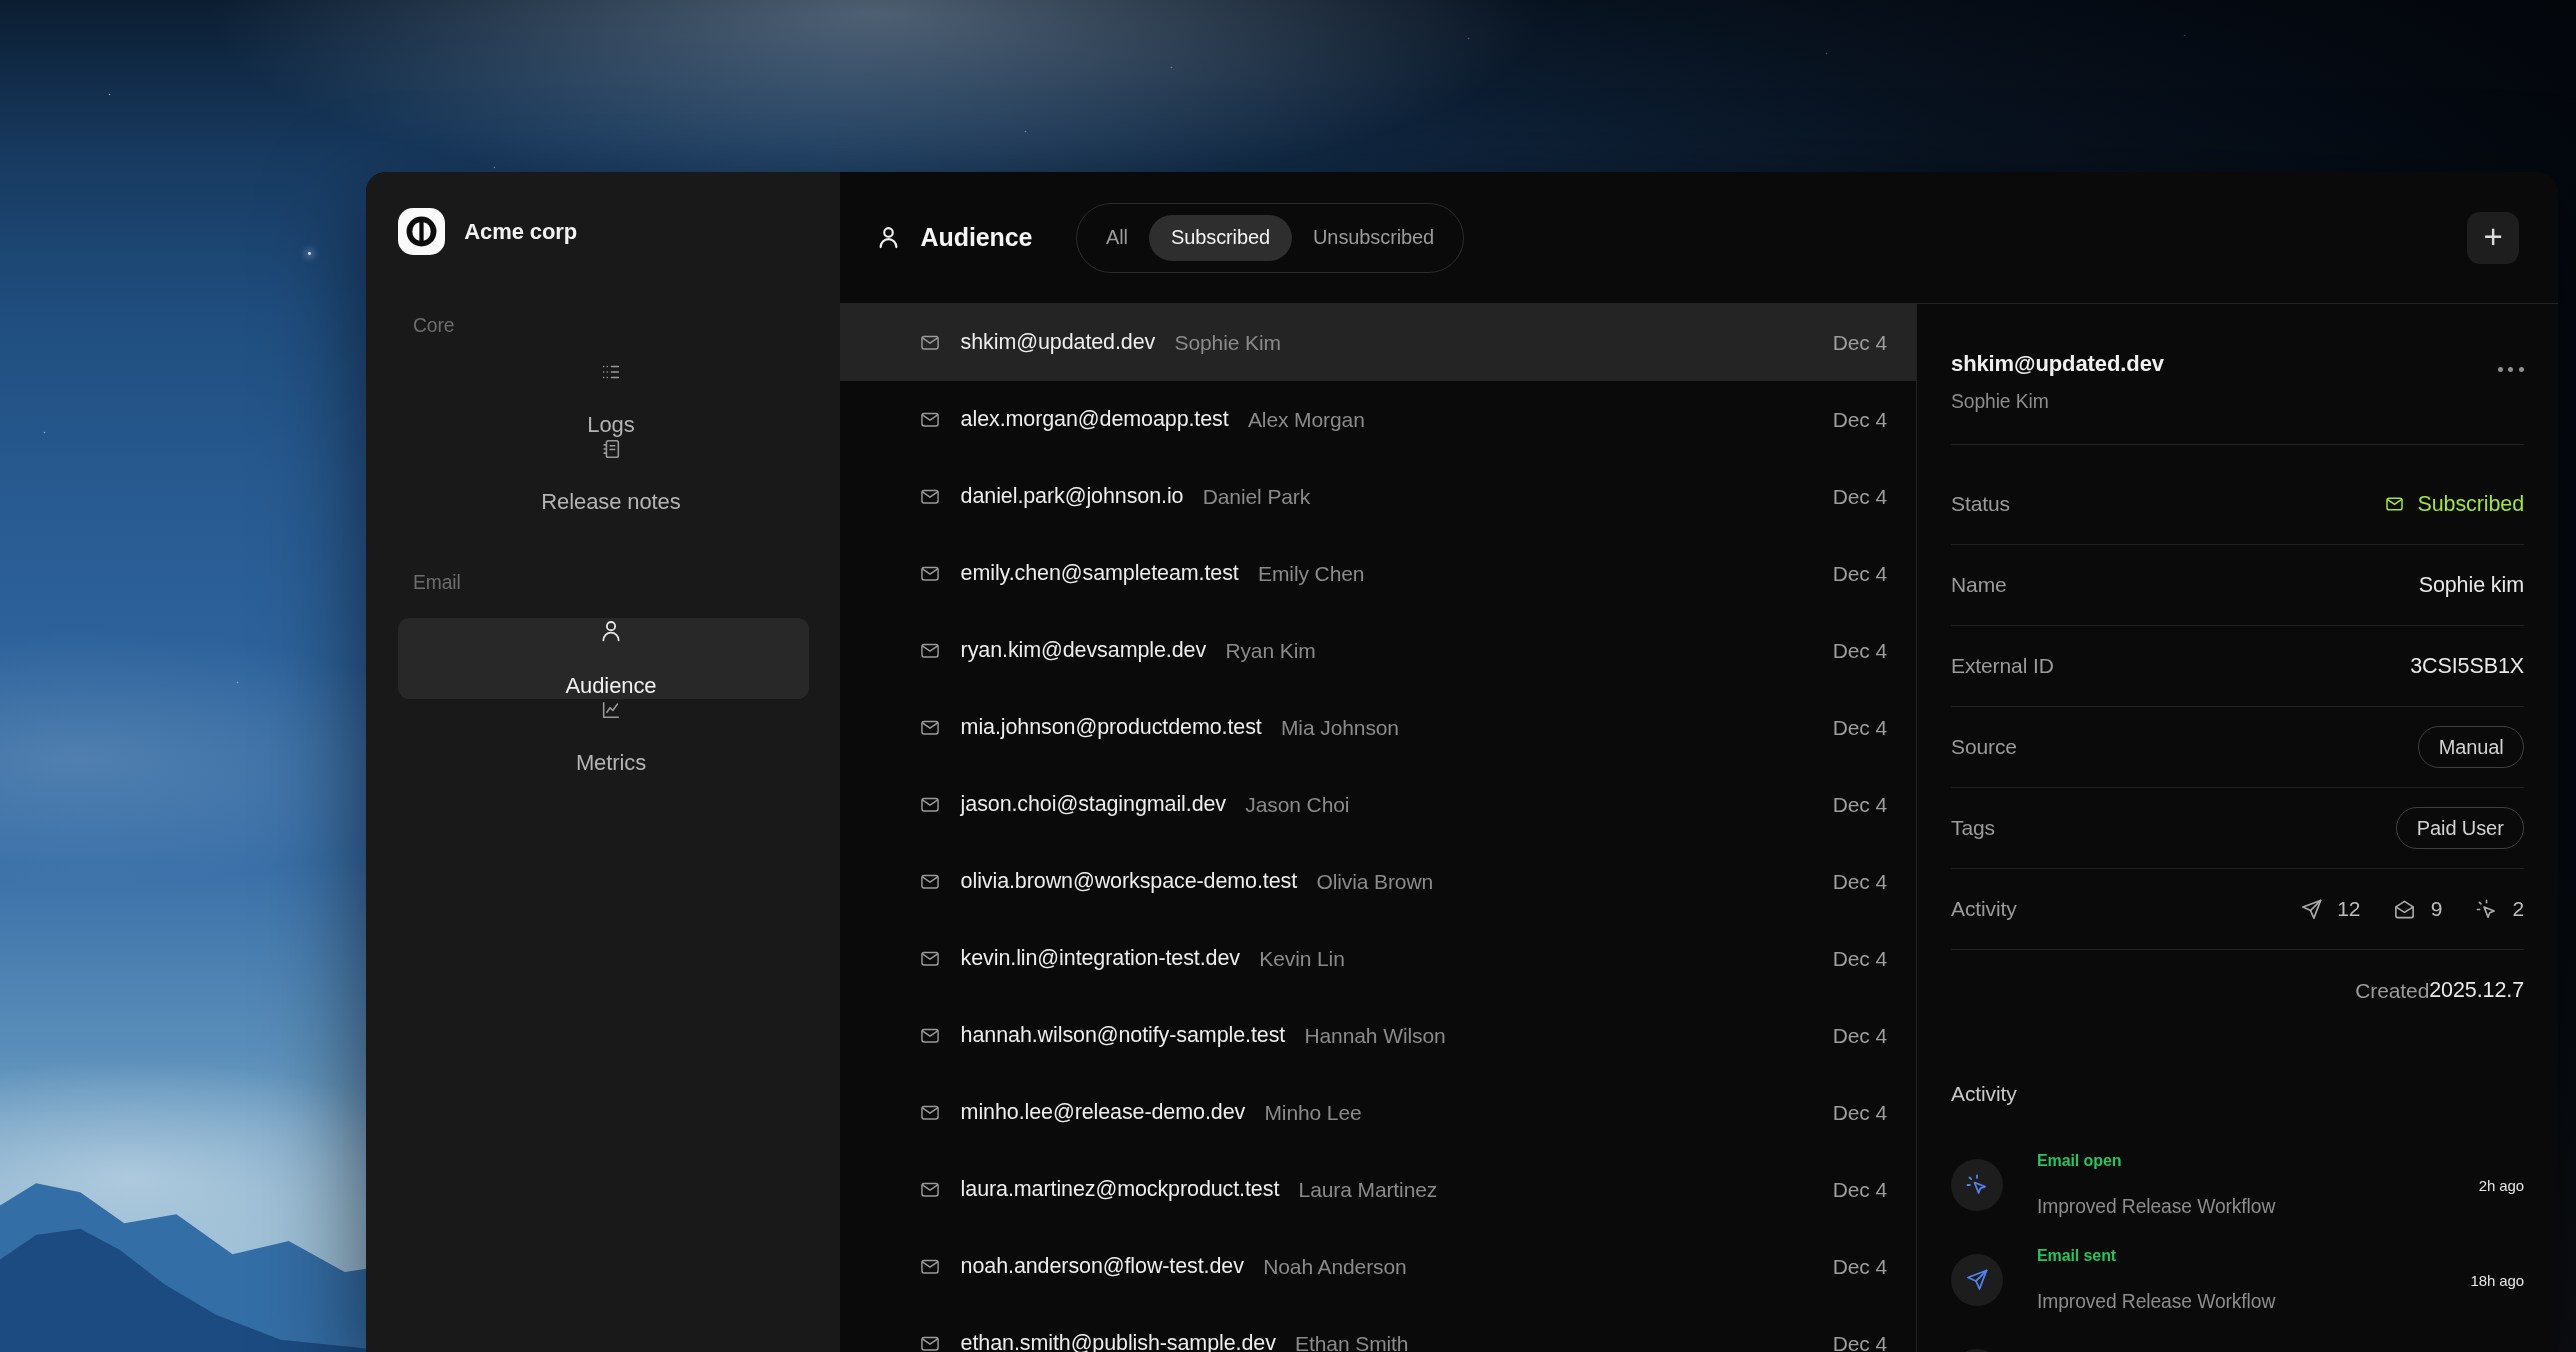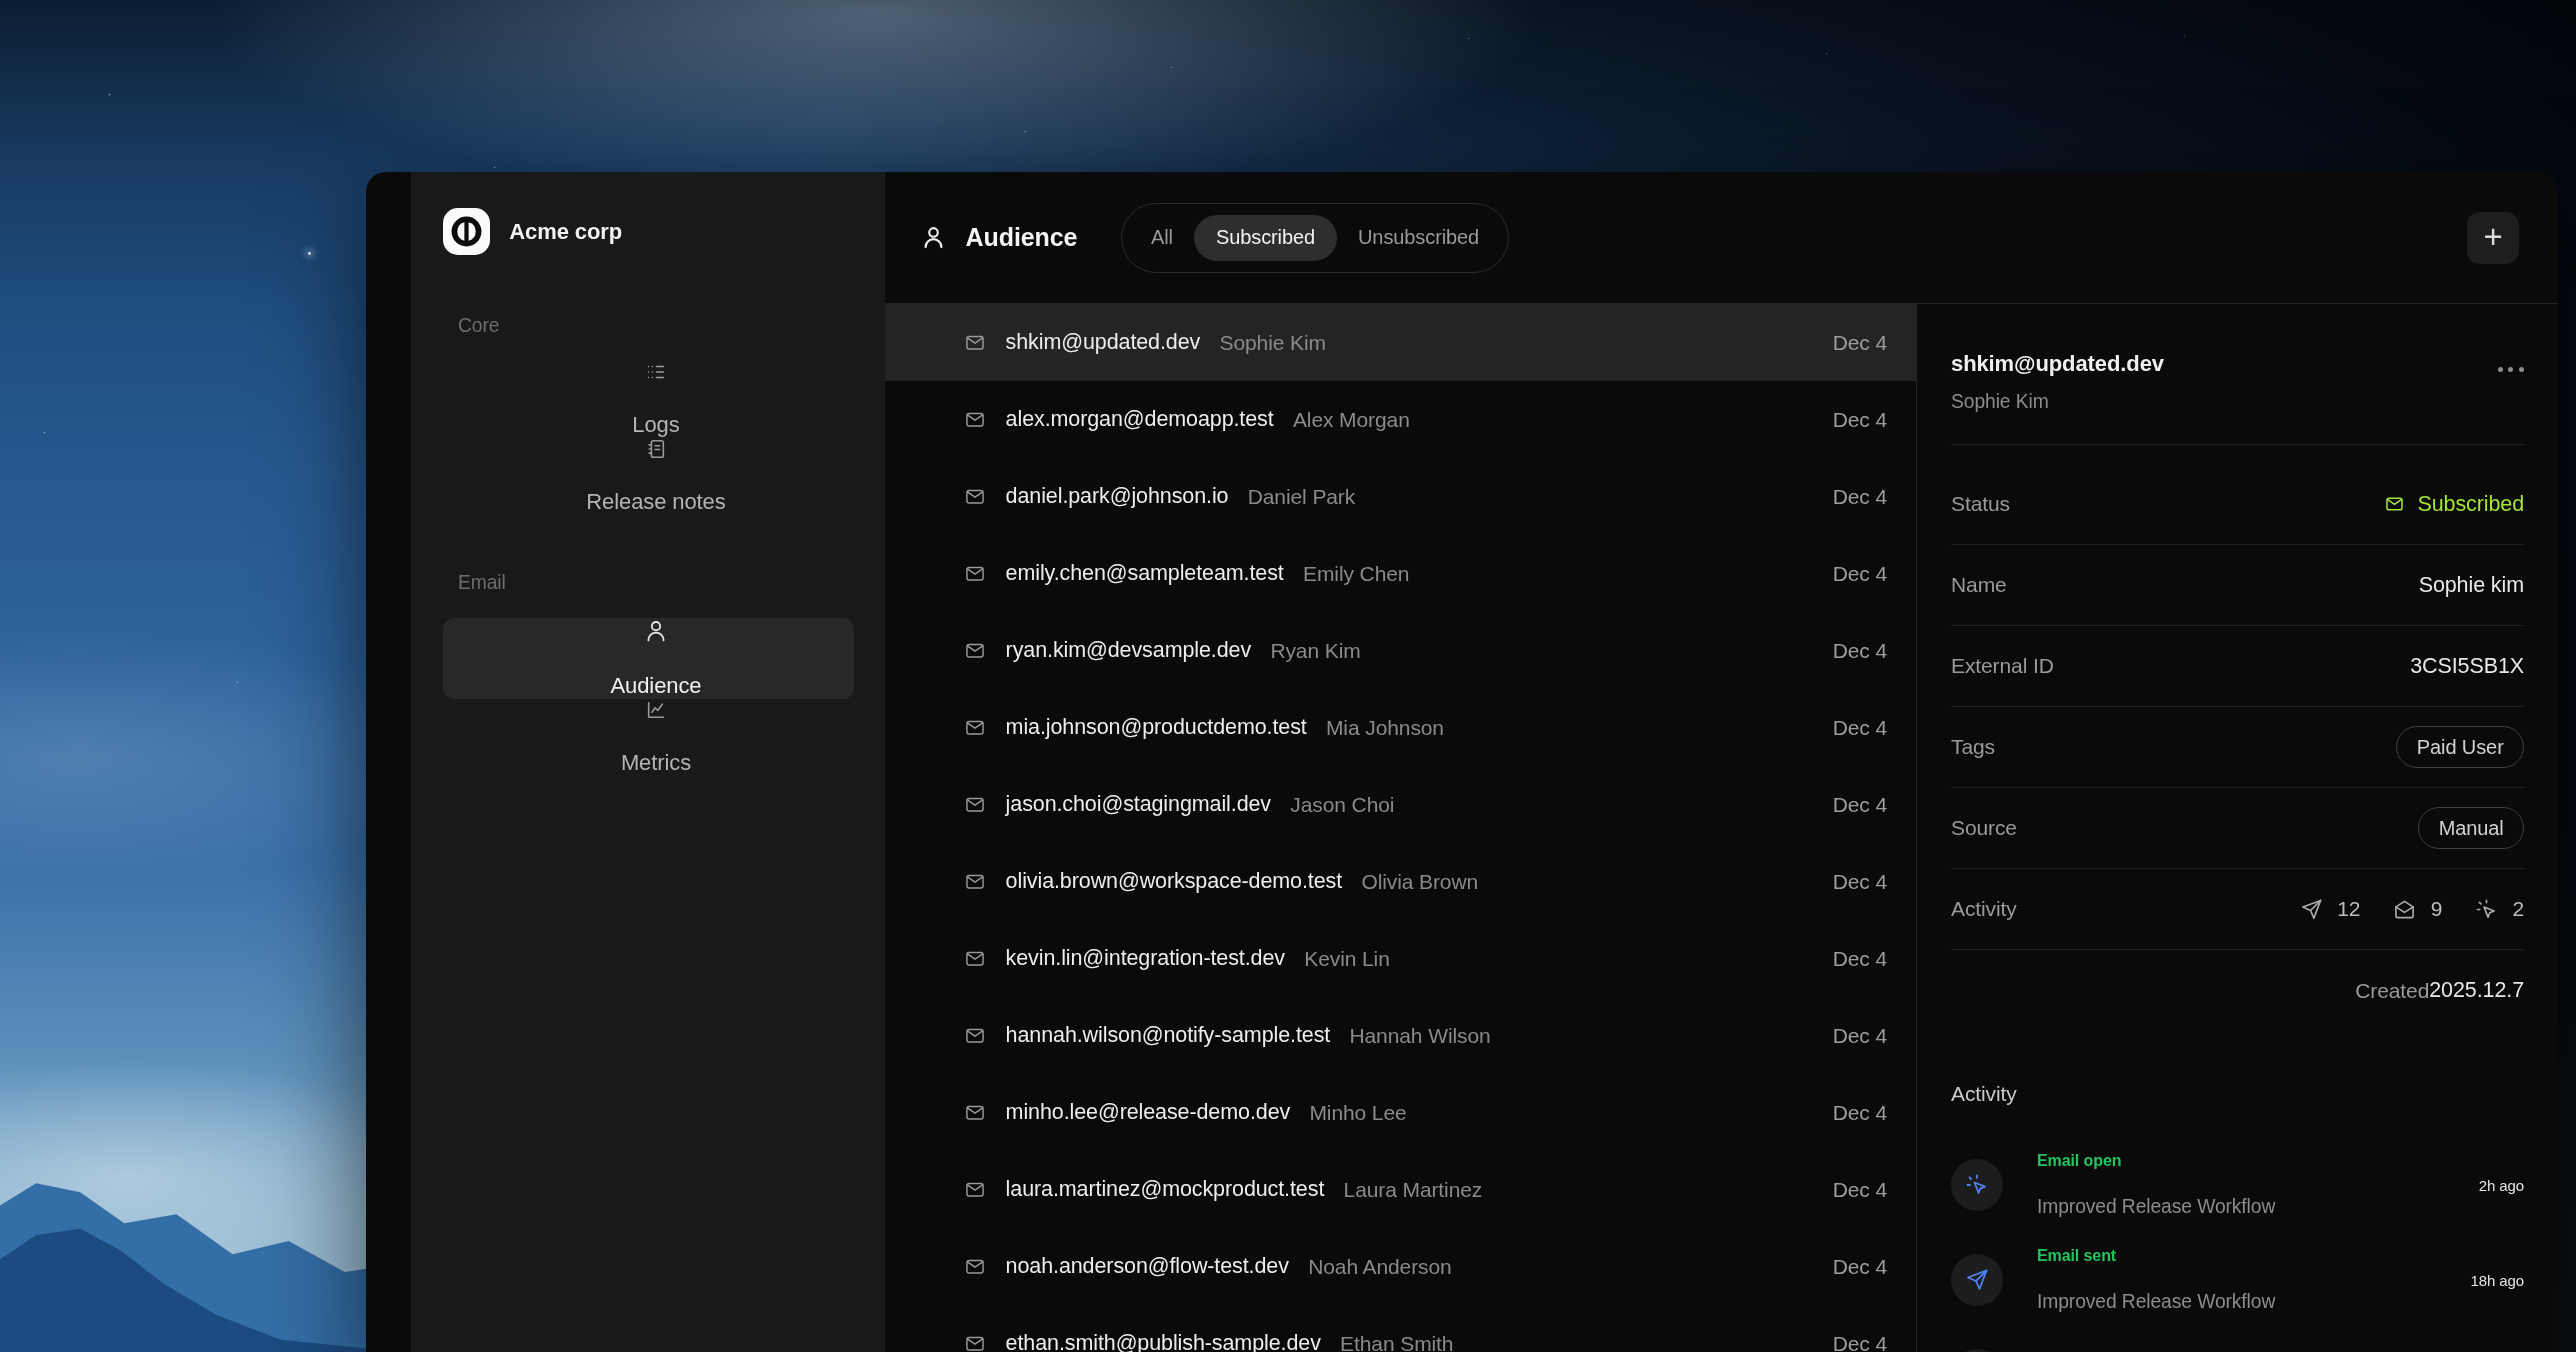--- a/index.html
+++ b/index.html
@@ -30,21 +30,21 @@
     clip-path:polygon(0 34%,9% 24%,20% 28%,31% 42%,44% 38%,58% 56%,72% 50%,86% 64%,100% 60%,100% 100%,0 100%); }
   .mountain.near { width:401px; height:154px; background:#1b4b80;
     clip-path:polygon(0 40%,9% 24%,20% 20%,30% 34%,41% 56%,54% 76%,70% 92%,100% 100%,0 100%); }
 
   
   .window { position:absolute; left:366px; top:172px; width:2192px; height:1181px;
     background:#0a0a0a; border-radius:20px 20px 0 0; overflow:hidden; display:flex;
     box-shadow:0 36px 100px rgba(0,0,0,0.6); }
 
   
-  .sidebar { width:474px; flex:0 0 474px; background:#191919; padding:36px 31px 0 32px;margin-left:45px; }
+  .sidebar { width:474px; flex:0 0 474px; background:#191919; padding:36px 31px 0 32px; }
   .brand { display:flex; align-items:center; gap:19.3px; height:47px; cursor:default; }
   .brand-logo { width:47px; height:47px; flex:0 0 47px; }
   .brand-name { font-size:22px; font-weight:700; color:#f2f2f2; }
   .section-label { font-size:19.3px; color:#6d6d6d; margin:60px 0 0 15px; height:23px; }
   .section-label.email { margin-top:57px; }
   .nav { margin-top:23px; }
   .nav-item { height:77px; display:flex; align-items:center; gap:29px; padding:0 0 0 15px;
     border-radius:11.4px; color:#b4b4b4; font-size:22px;flex-direction:column; }
   .nav-item svg { width:26px; height:26px; stroke:#9a9a9a; fill:none; stroke-width:1.7;
     stroke-linecap:round; stroke-linejoin:round; }
@@ -354,26 +354,26 @@
           </div>
           <div class="field">
             <span class="f-label">Name</span>
             <span class="f-value">Sophie kim</span>
           </div>
           <div class="field">
             <span class="f-label">External ID</span>
             <span class="f-value">3CSI5SB1X</span>
           </div>
           <div class="field">
+            <span class="f-label">Source</span>
+            <span class="pill">Manual</span>
+          </div>
+          <div class="field">
             <span class="f-label">Tags</span>
             <span class="pill">Paid User</span>
-          </div>
-          <div class="field">
-            <span class="f-label">Source</span>
-            <span class="pill">Manual</span>
           </div>
           <div class="field">
             <span class="f-label">Activity</span>
             <span class="stats">
               <svg viewBox="0 0 24 24">
                 <path d="M21.5 2.5 11 13"></path>
                   <path d="M21.5 2.5 14.5 21 11 13 3 9.5Z"></path>
               </svg>
               <span>12</span>
               <span class="gap"></span>

